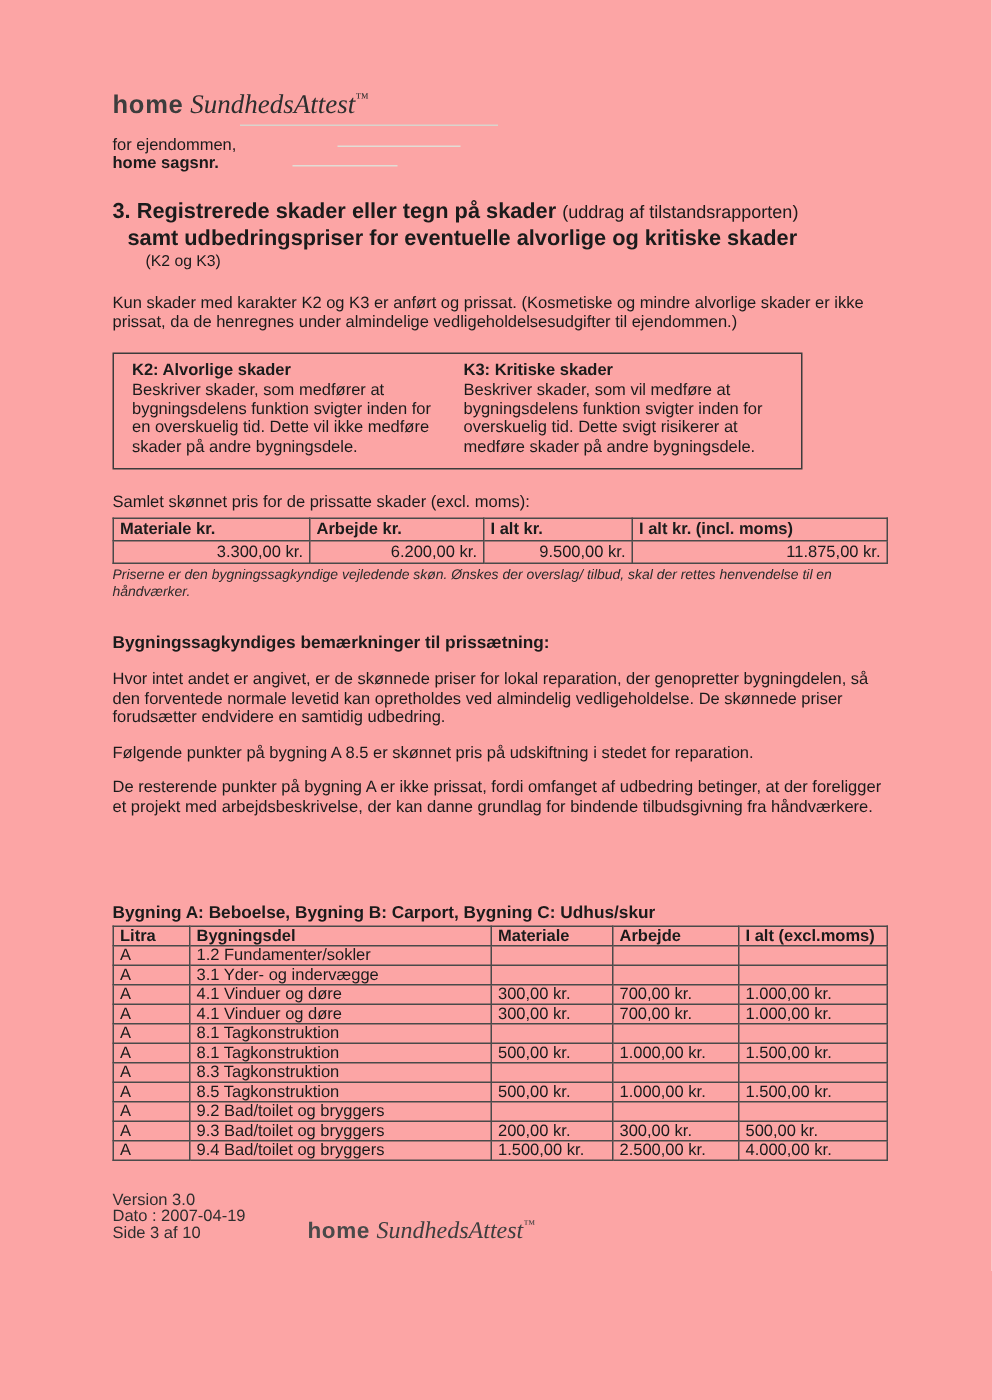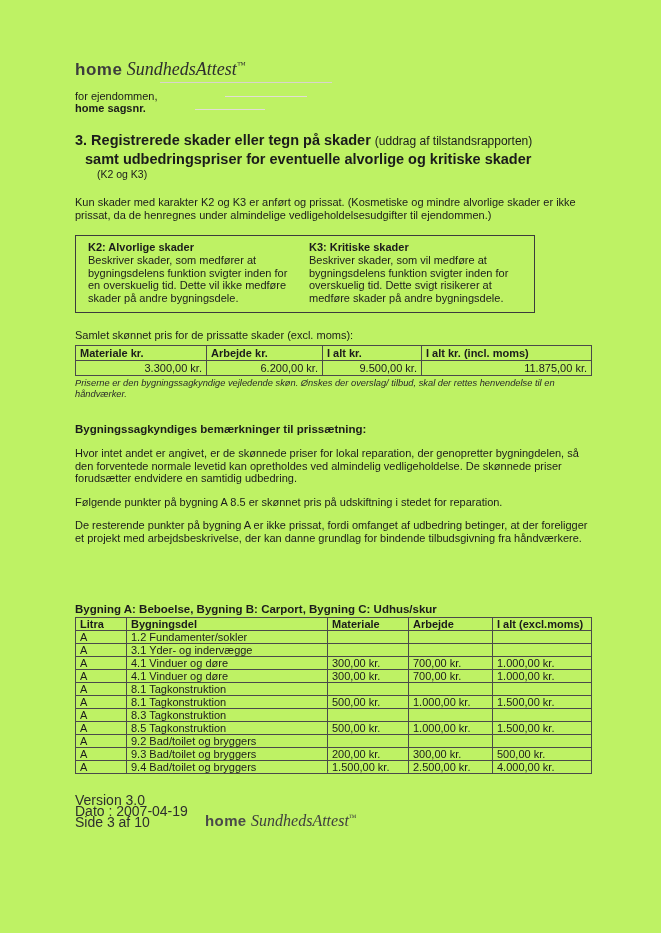--- a/index.html
+++ b/index.html
@@ -7,21 +7,21 @@
   body {
     width: 661px; height: 933px;
     font-family: "Liberation Sans", sans-serif;
     color: #1b1b1b;
     position: relative;
     overflow: hidden;
   }
   .page {
     position: relative;
     width: 661px; height: 933px;
-    background: #bef264;
+    background: #fca5a5;
     padding: 55px 70px 0 75px;
   }
 
   
   .brand { white-space: nowrap; line-height: 20px; }
   .brand .home {
     font-weight: bold; font-size: 17px; color: #3d3d3d; letter-spacing: 0.5px;
   }
   .brand .product {
     font-family: "Liberation Serif", serif; font-style: italic;
@@ -80,21 +80,21 @@
   .damage-table th, .damage-table td {
     border: 1px solid #4a4a4a; font-size: 11px; height: 13px;
     padding: 0 4px; overflow: hidden; white-space: nowrap;
   }
   .damage-table th { font-weight: bold; text-align: left; }
   .damage-table th.num, .damage-table td.num { }
 
   
   .footer-meta {
     position: absolute; left: 75px; top: 795px;
-    font-size: 14px; color: #2e2e2e; line-height: 11px;
+    font-size: 11px; color: #2e2e2e; line-height: 11px;
   }
   .footer-brand {
     position: absolute; left: 205px; top: 812px; white-space: nowrap;
   }
   .footer-brand .home { font-weight: bold; font-size: 15px; color: #4a4a4a; letter-spacing: 0.4px; }
   .footer-brand .product {
     font-family: "Liberation Serif", serif; font-style: italic; font-size: 16px; color: #3e3e3e;
   }
   .footer-brand .tm { font-size: 8px; vertical-align: super; color: #3e3e3e; }
 </style>

